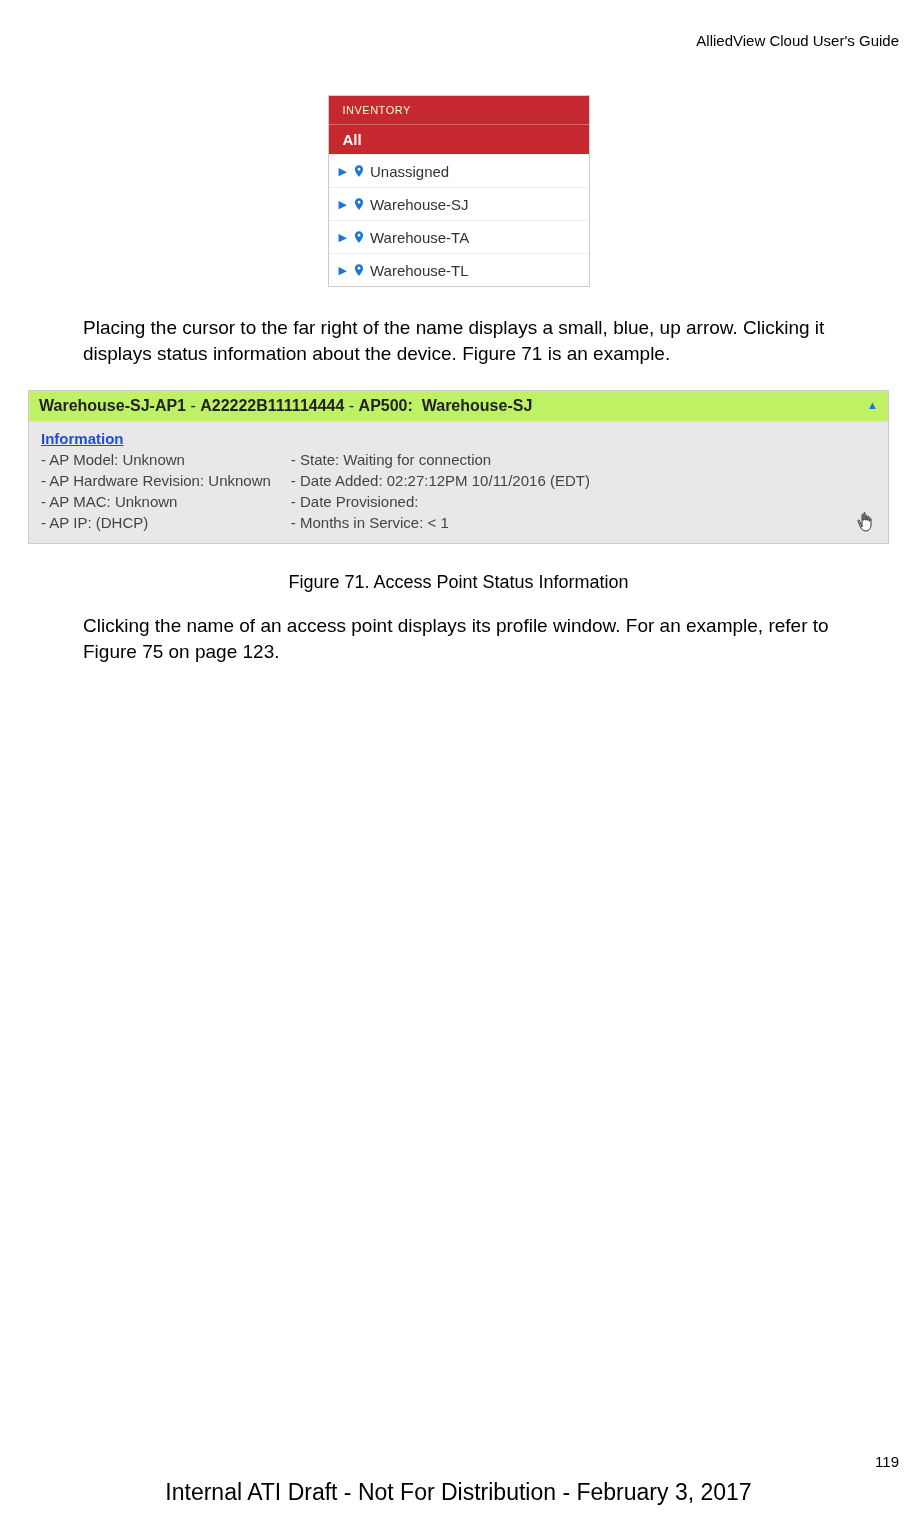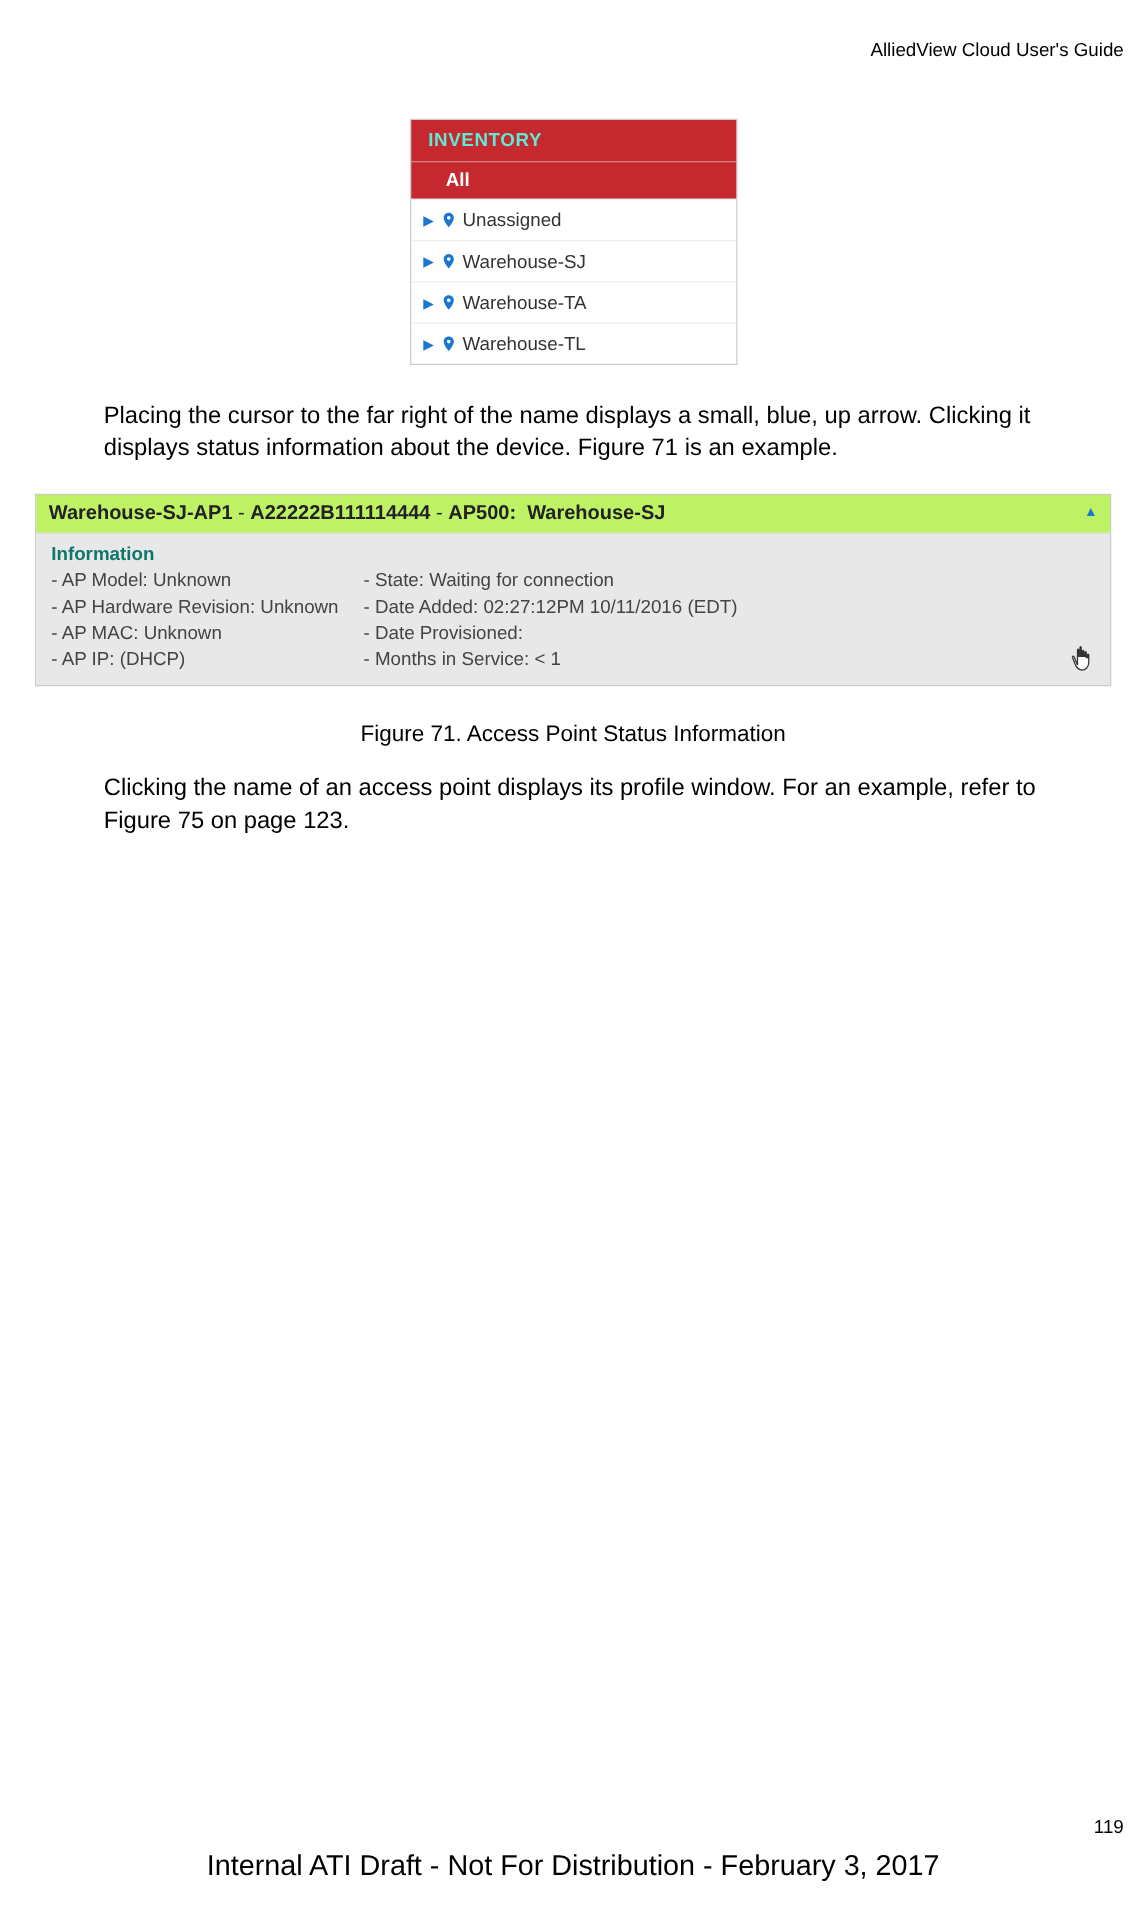--- a/index.html
+++ b/index.html
@@ -30,31 +30,31 @@
     }
     .inventory-menu {
       display: inline-block;
       width: 262px;
       border: 1px solid #ccc;
       text-align: left;
       background: #fff;
     }
     .inventory-header {
       background: #c5282f;
-      color: #5eead4;
-      font-weight: bold;
+      color: #fef9c3;
+      font-weight: normal;
       padding: 8px 14px;
-      font-size: 15px;
+      font-size: 11px;
       letter-spacing: 0.5px;
     }
     .inventory-all {
       background: #c5282f;
       color: #fff;
       font-weight: bold;
-      padding: 6px 28px;
+      padding: 6px 14px;
       font-size: 15px;
       border-top: 1px solid rgba(255,255,255,0.3);
     }
     .inventory-item {
       padding: 7px 10px;
       font-size: 15px;
       color: #333;
       border-top: 1px solid #eee;
       display: flex;
       align-items: center;
@@ -111,22 +111,23 @@
       font-size: 11px;
     }
     .ap-info-box {
       background: #e8e8e8;
       padding: 8px 12px 10px 12px;
       position: relative;
     }
     .info-label {
       font-weight: bold;
       font-size: 15px;
-      color: #0f766e;
+      color: #1d4ed8;
       margin-bottom: 2px;
+      text-decoration: underline;
     }
     .info-columns {
       display: flex;
       gap: 20px;
     }
     .info-col {
       font-size: 15px;
       line-height: 1.4;
       color: #444;
     }

